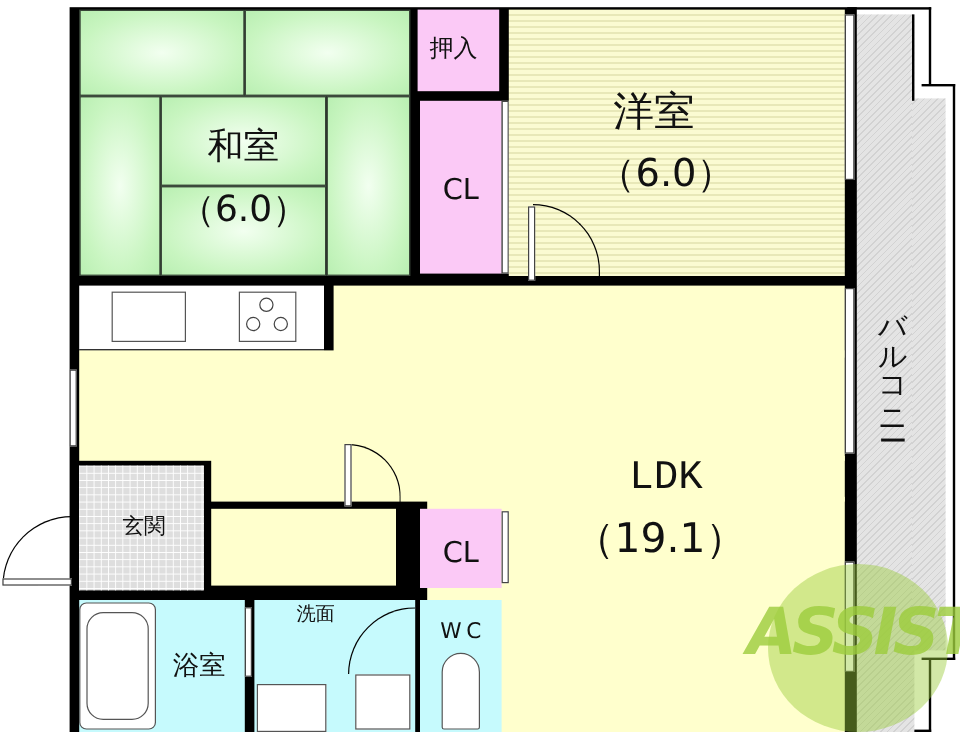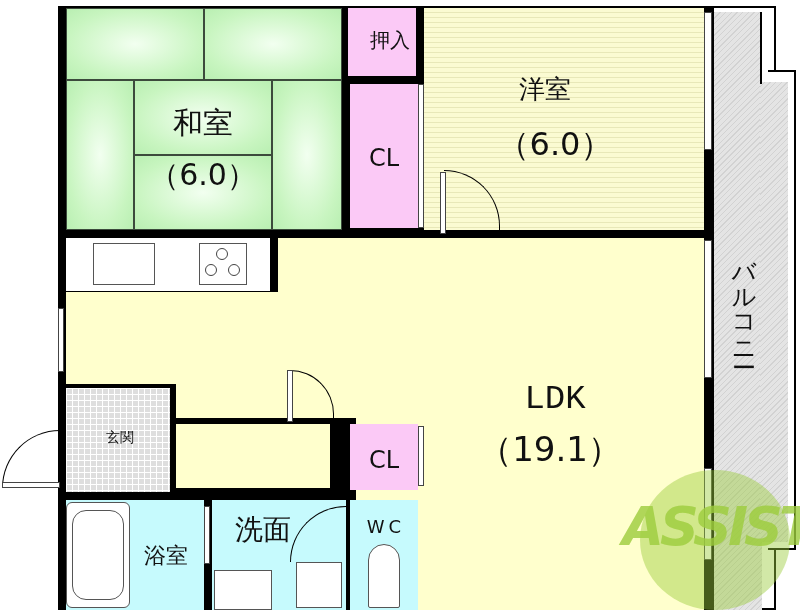--- a/index.html
+++ b/index.html
@@ -32,28 +32,28 @@
 <div class="abs tatami" style="left:66px;top:8px;width:138px;height:72px;"></div>
 <div class="abs tatami" style="left:204px;top:8px;width:138px;height:72px;"></div>
 <div class="abs tatami" style="left:66px;top:80px;width:68px;height:150px;"></div>
 <div class="abs tatami" style="left:134px;top:80px;width:138px;height:75px;"></div>
 <div class="abs tatami" style="left:134px;top:155px;width:138px;height:75px;"></div>
 <div class="abs tatami" style="left:272px;top:80px;width:70px;height:150px;"></div>
 <div class="lbl" style="left:134px;top:108px;width:138px;font-size:30px;">和室</div>
 <div class="lbl" style="left:134px;top:160px;width:138px;font-size:30px;">（6.0）</div>
 
 <div class="abs pink" style="left:348px;top:8px;width:68px;height:68px;"></div>
-<div class="lbl" style="left:360px;top:30px;width:60px;font-size:20px;">押入</div>
+<div class="lbl" style="left:348px;top:30px;width:60px;font-size:20px;">押入</div>
 
 <div class="abs pink" style="left:350px;top:84px;width:68px;height:144px;"></div>
 <div class="abs win" style="left:418px;top:84px;width:6px;height:144px;"></div>
 <div class="lbl" style="left:350px;top:146px;width:68px;font-size:24px;">CL</div>
 
 <div class="abs yoshitsu" style="left:424px;top:8px;width:280px;height:222px;"></div>
-<div class="lbl" style="left:490px;top:76px;width:110px;font-size:26px;">洋室</div>
+<div class="lbl" style="left:490px;top:76px;width:110px;font-size:34px;">洋室</div>
 <div class="lbl" style="left:490px;top:128px;width:130px;font-size:32px;">（6.0）</div>
 <div class="abs win" style="left:704px;top:12px;width:8px;height:138px;"></div>
 
 <div class="abs" style="left:66px;top:238px;width:204px;height:54px;background:#fff;border-bottom:1px solid #000;"></div>
 <div class="abs fixture" style="left:93px;top:243px;width:62px;height:42px;"></div>
 <div class="abs fixture" style="left:199px;top:243px;width:48px;height:42px;"></div>
 <div class="abs" style="left:216px;top:248px;width:12px;height:12px;border:1.5px solid #444;border-radius:50%;"></div>
 <div class="abs" style="left:205px;top:264px;width:12px;height:12px;border:1.5px solid #444;border-radius:50%;"></div>
 <div class="abs" style="left:228px;top:264px;width:12px;height:12px;border:1.5px solid #444;border-radius:50%;"></div>
 
@@ -66,32 +66,32 @@
 <div class="lbl" style="left:470px;top:432px;width:160px;font-size:34px;">（19.1）</div>
 <div class="abs win" style="left:704px;top:240px;width:8px;height:138px;"></div>
 <div class="abs win" style="left:704px;top:468px;width:8px;height:92px;"></div>
 <div class="abs win" style="left:58px;top:308px;width:6px;height:64px;"></div>
 
 <div class="abs pink" style="left:350px;top:424px;width:68px;height:66px;"></div>
 <div class="abs win" style="left:418px;top:426px;width:6px;height:60px;"></div>
 <div class="lbl" style="left:350px;top:448px;width:68px;font-size:24px;">CL</div>
 
 <div class="abs genkan" style="left:66px;top:388px;width:104px;height:104px;"></div>
-<div class="lbl" style="left:80px;top:430px;width:80px;font-size:14px;">玄関</div>
+<div class="lbl" style="left:80px;top:430px;width:80px;font-size:18px;">玄関</div>
 <div class="abs" style="left:2px;top:430px;width:58px;height:58px;border-top:1px solid #000;border-left:1px solid #000;border-radius:58px 0 0 0;"></div>
 <div class="abs win" style="left:2px;top:482px;width:58px;height:6px;"></div>
 
 <div class="abs aqua" style="left:66px;top:500px;width:138px;height:110px;"></div>
 <div class="abs fixture" style="left:66px;top:502px;width:64px;height:106px;border-radius:6px;background:#fff;"></div>
 <div class="abs" style="left:72px;top:510px;width:52px;height:90px;border:1.5px solid #555;border-radius:14px;"></div>
 <div class="lbl" style="left:136px;top:545px;width:60px;font-size:22px;">浴室</div>
 <div class="abs win" style="left:204px;top:506px;width:6px;height:58px;"></div>
 
 <div class="abs aqua" style="left:212px;top:500px;width:134px;height:110px;"></div>
-<div class="lbl" style="left:228px;top:516px;width:70px;font-size:28px;">洗面</div>
+<div class="lbl" style="left:228px;top:504px;width:70px;font-size:16px;">洗面</div>
 <div class="abs fixture" style="left:214px;top:570px;width:58px;height:40px;"></div>
 <div class="abs fixture" style="left:296px;top:562px;width:46px;height:46px;"></div>
 <div class="abs" style="left:290px;top:506px;width:56px;height:56px;border-top:1px solid #000;border-left:1px solid #000;border-radius:56px 0 0 0;"></div>
 
 <div class="abs aqua" style="left:350px;top:500px;width:68px;height:110px;"></div>
 <div class="lbl" style="left:358px;top:518px;width:56px;font-size:18px;letter-spacing:4px;">WC</div>
 <div class="abs fixture" style="left:368px;top:544px;width:32px;height:64px;border-radius:16px 16px 2px 2px;"></div>
 
 <div class="abs" style="left:444px;top:170px;width:56px;height:62px;border-top:1px solid #000;border-right:1px solid #000;border-radius:0 56px 0 0;"></div>
 <div class="abs win" style="left:440px;top:172px;width:6px;height:62px;"></div>

